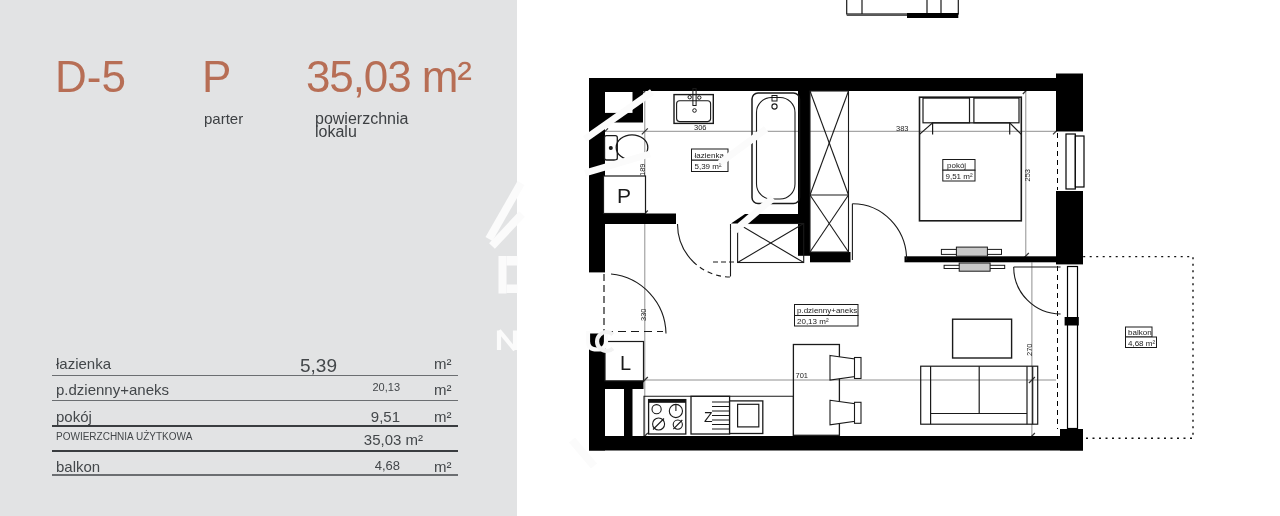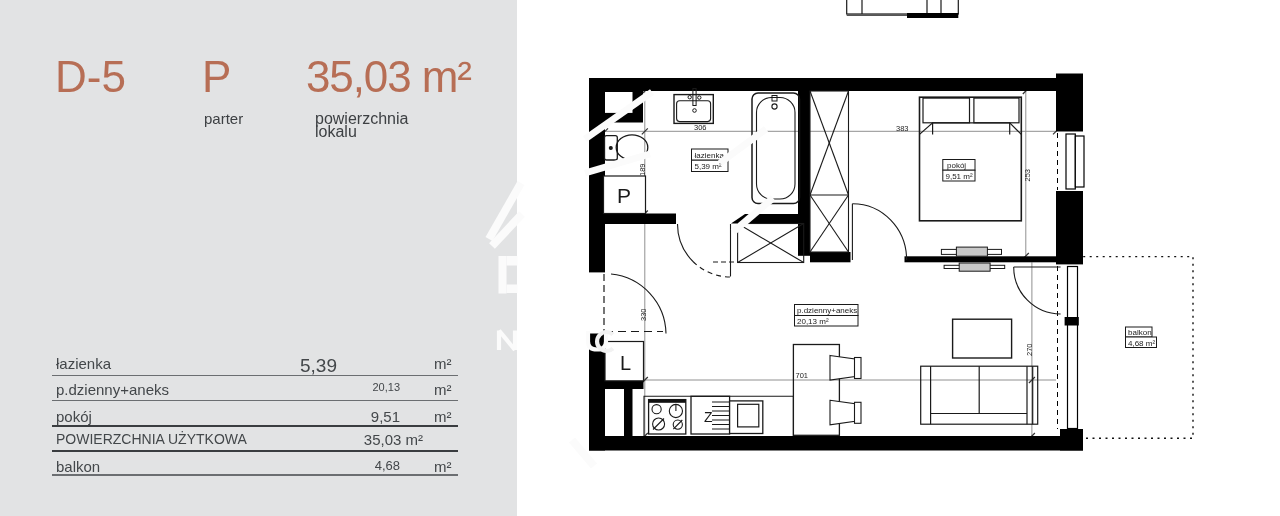--- a/index.html
+++ b/index.html
@@ -27,21 +27,21 @@
 <div class="abs" style="left:56px;top:382px;font-size:15px;line-height:1;color:#43474a">p.dzienny+aneks</div>
 <div class="abs" style="left:300px;top:382px;width:100px;text-align:right;font-size:11px;line-height:1;color:#43474a">20,13</div>
 <div class="abs" style="left:434px;top:382px;font-size:15px;line-height:1;color:#43474a">m²</div>
 <div class="abs" style="left:52px;top:399.8px;width:406px;height:1.2px;background:#6b6e71"></div>
 
 <div class="abs" style="left:56px;top:408.6px;font-size:15px;line-height:1;color:#43474a">pokój</div>
 <div class="abs" style="left:300px;top:408.6px;width:100px;text-align:right;font-size:15px;line-height:1;color:#43474a">9,51</div>
 <div class="abs" style="left:434px;top:408.6px;font-size:15px;line-height:1;color:#43474a">m²</div>
 <div class="abs" style="left:52px;top:424.9px;width:406px;height:2.2px;background:#3a3d40"></div>
 
-<div class="abs" style="left:56px;top:432.4px;font-size:14px;line-height:1;color:#43474a">POWIERZCHNIA UŻYTKOWA</div>
+<div class="abs" style="left:56px;top:432.4px;font-size:10px;line-height:1;color:#43474a">POWIERZCHNIA UŻYTKOWA</div>
 <div class="abs" style="left:300px;top:432.4px;width:123px;text-align:right;font-size:15px;line-height:1;color:#43474a">35,03 m²</div>
 <div class="abs" style="left:52px;top:450.1px;width:406px;height:2.2px;background:#3a3d40"></div>
 
 <div class="abs" style="left:56px;top:458.8px;font-size:15px;line-height:1;color:#43474a">balkon</div>
 <div class="abs" style="left:300px;top:458.8px;width:100px;text-align:right;font-size:13px;line-height:1;color:#43474a">4,68</div>
 <div class="abs" style="left:434px;top:458.8px;font-size:15px;line-height:1;color:#43474a">m²</div>
 <div class="abs" style="left:52px;top:474.4px;width:406px;height:1.2px;background:#6b6e71"></div>
 
 <svg class="abs" style="left:0;top:0" width="1280" height="516" viewBox="0 0 1280 516">
 

